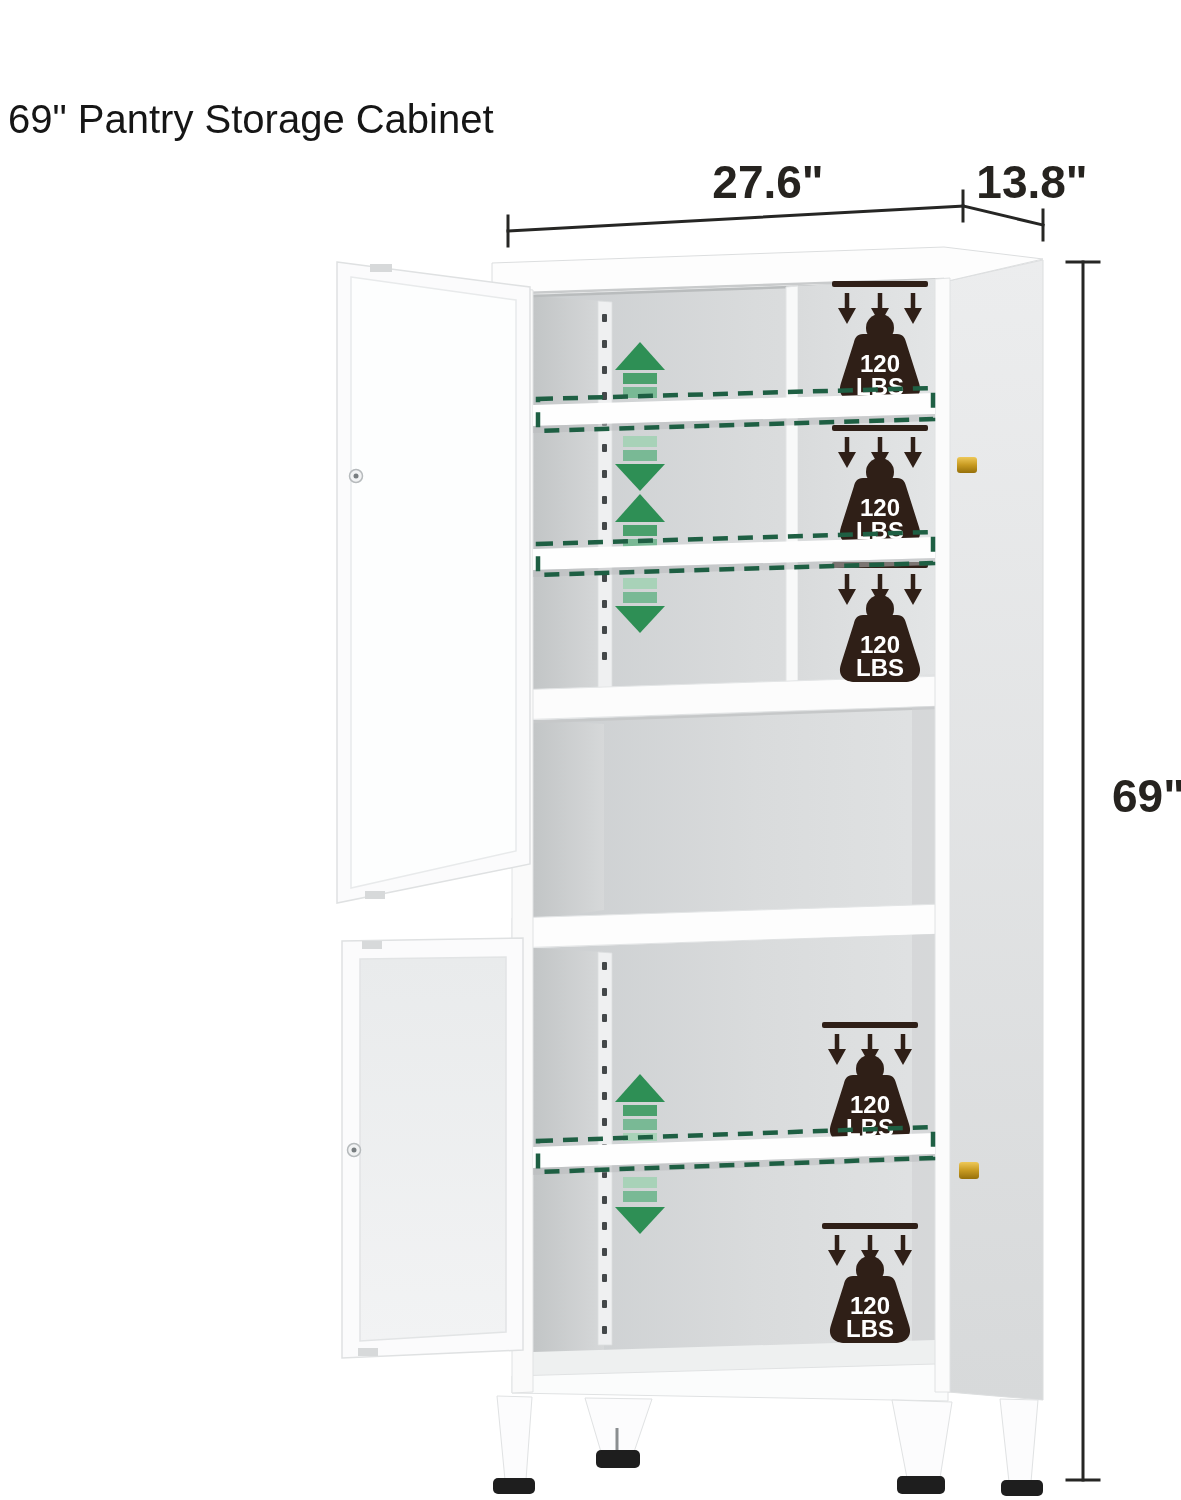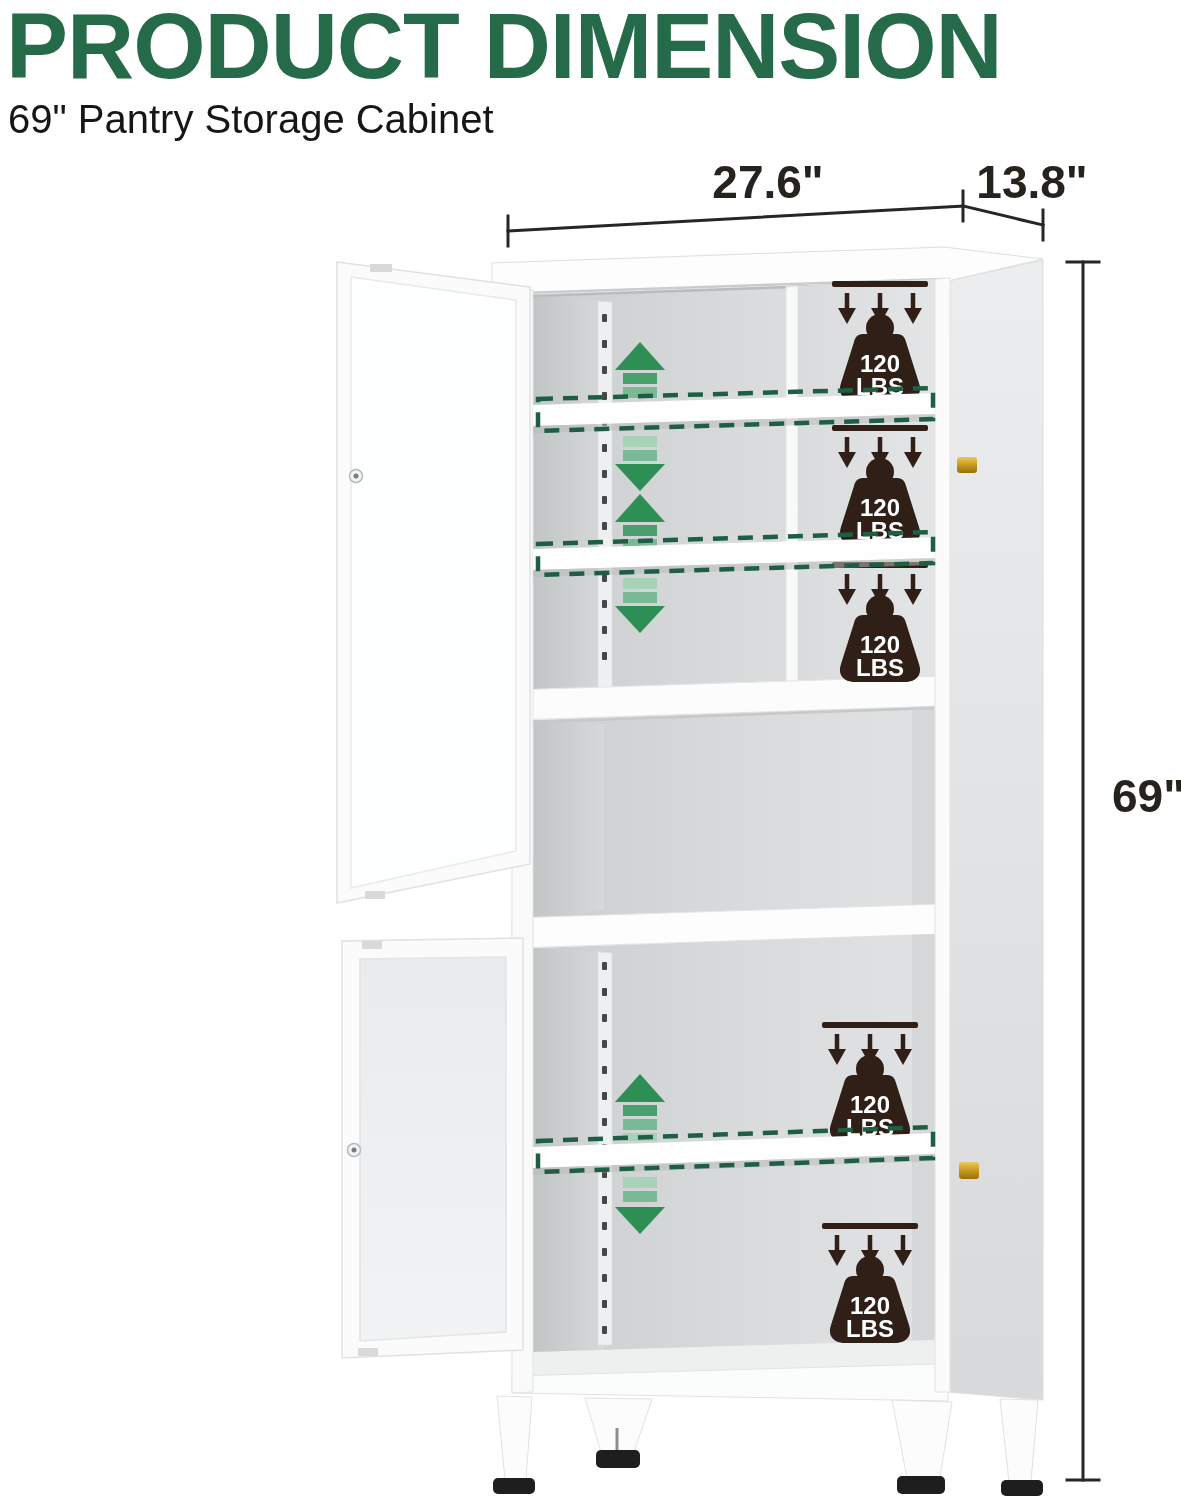--- a/index.html
+++ b/index.html
@@ -25,21 +25,20 @@
   .badge-text{fill:#ffffff;font-family:"Liberation Sans",sans-serif;font-weight:700;
               font-size:24px;text-anchor:middle;}
   .hole{fill:#44484a;}
   .foot{fill:#1e1e1e;}
   .leg{fill:#fcfcfd;stroke:#e0e2e3;stroke-width:1;}
 </style>
 </head>
 <body>
 
 <div id="stage">
-  <div id="title">PRODUCT DIMENSION</div>
   <div id="subtitle">69" Pantry Storage Cabinet</div>
 
   <svg width="1181" height="1500" viewBox="0 0 1181 1500">
     <defs>
       <linearGradient id="gBack" x1="0" y1="0" x2="1" y2="0">
         <stop offset="0" stop-color="#cbced0"></stop>
           <stop offset="0.55" stop-color="#d9dbdc"></stop>
           <stop offset="1" stop-color="#e0e2e3"></stop>
       </linearGradient>
       <linearGradient id="gWall" x1="0" y1="0" x2="1" y2="0">

